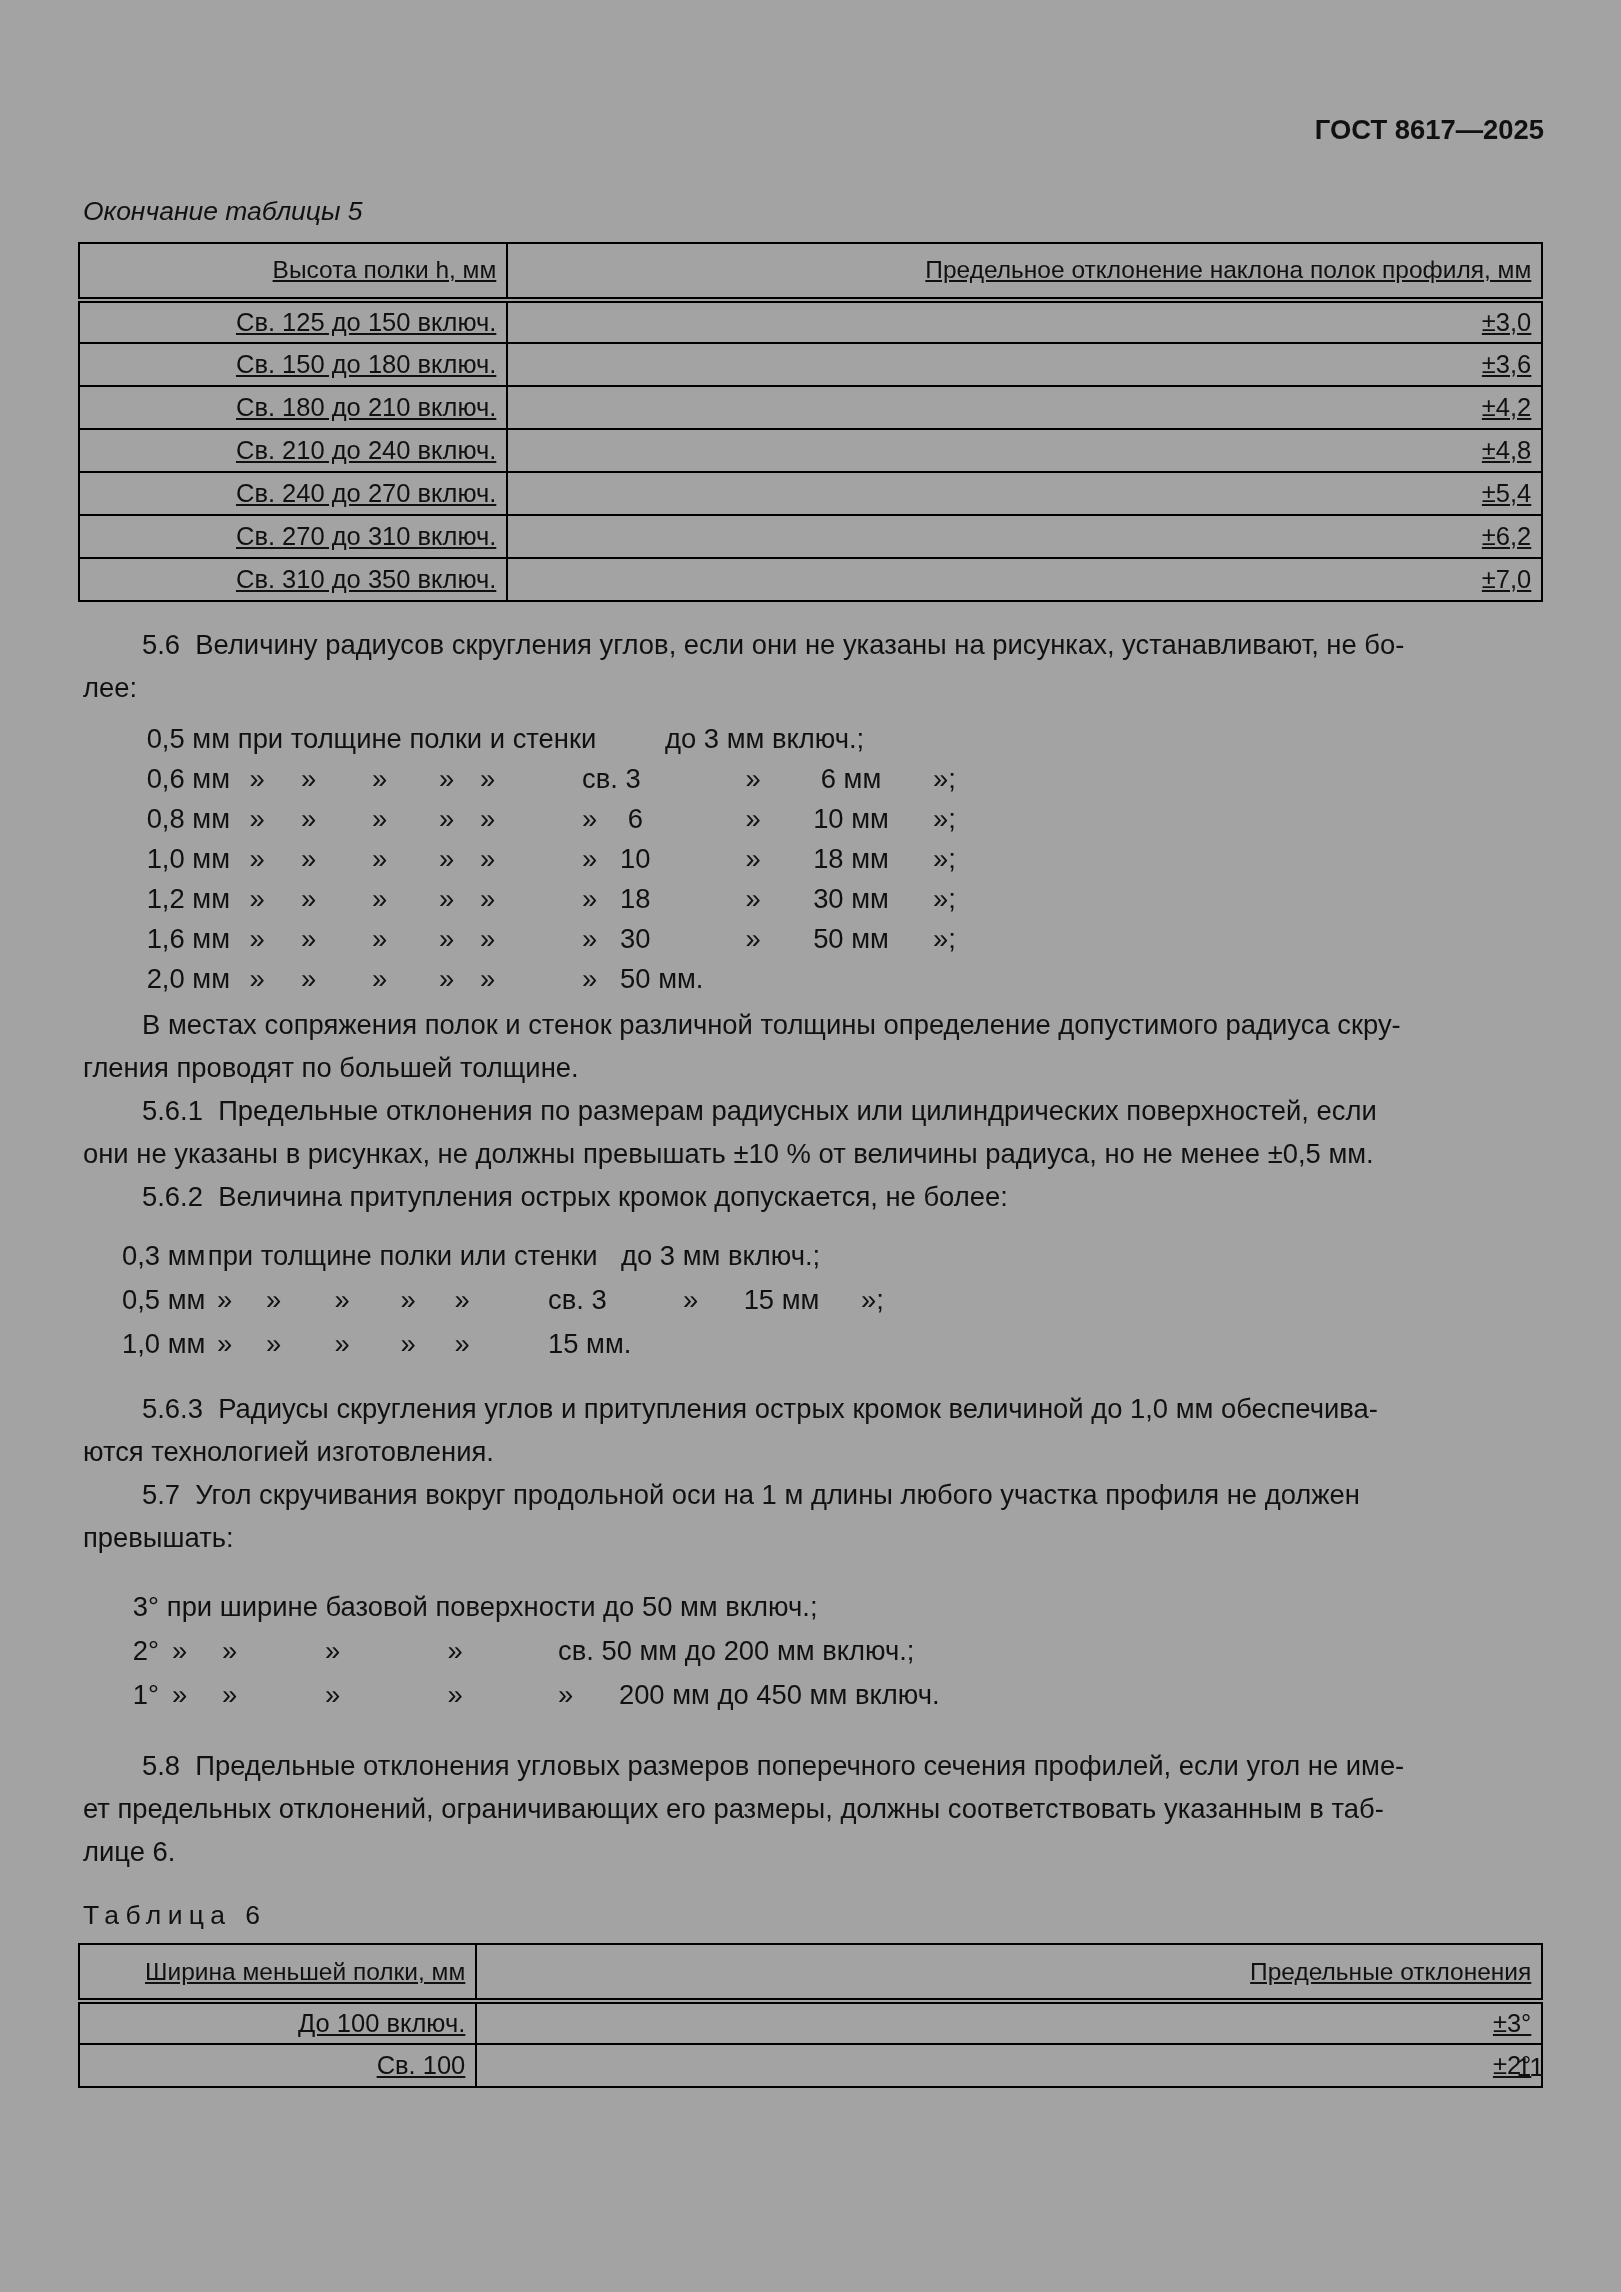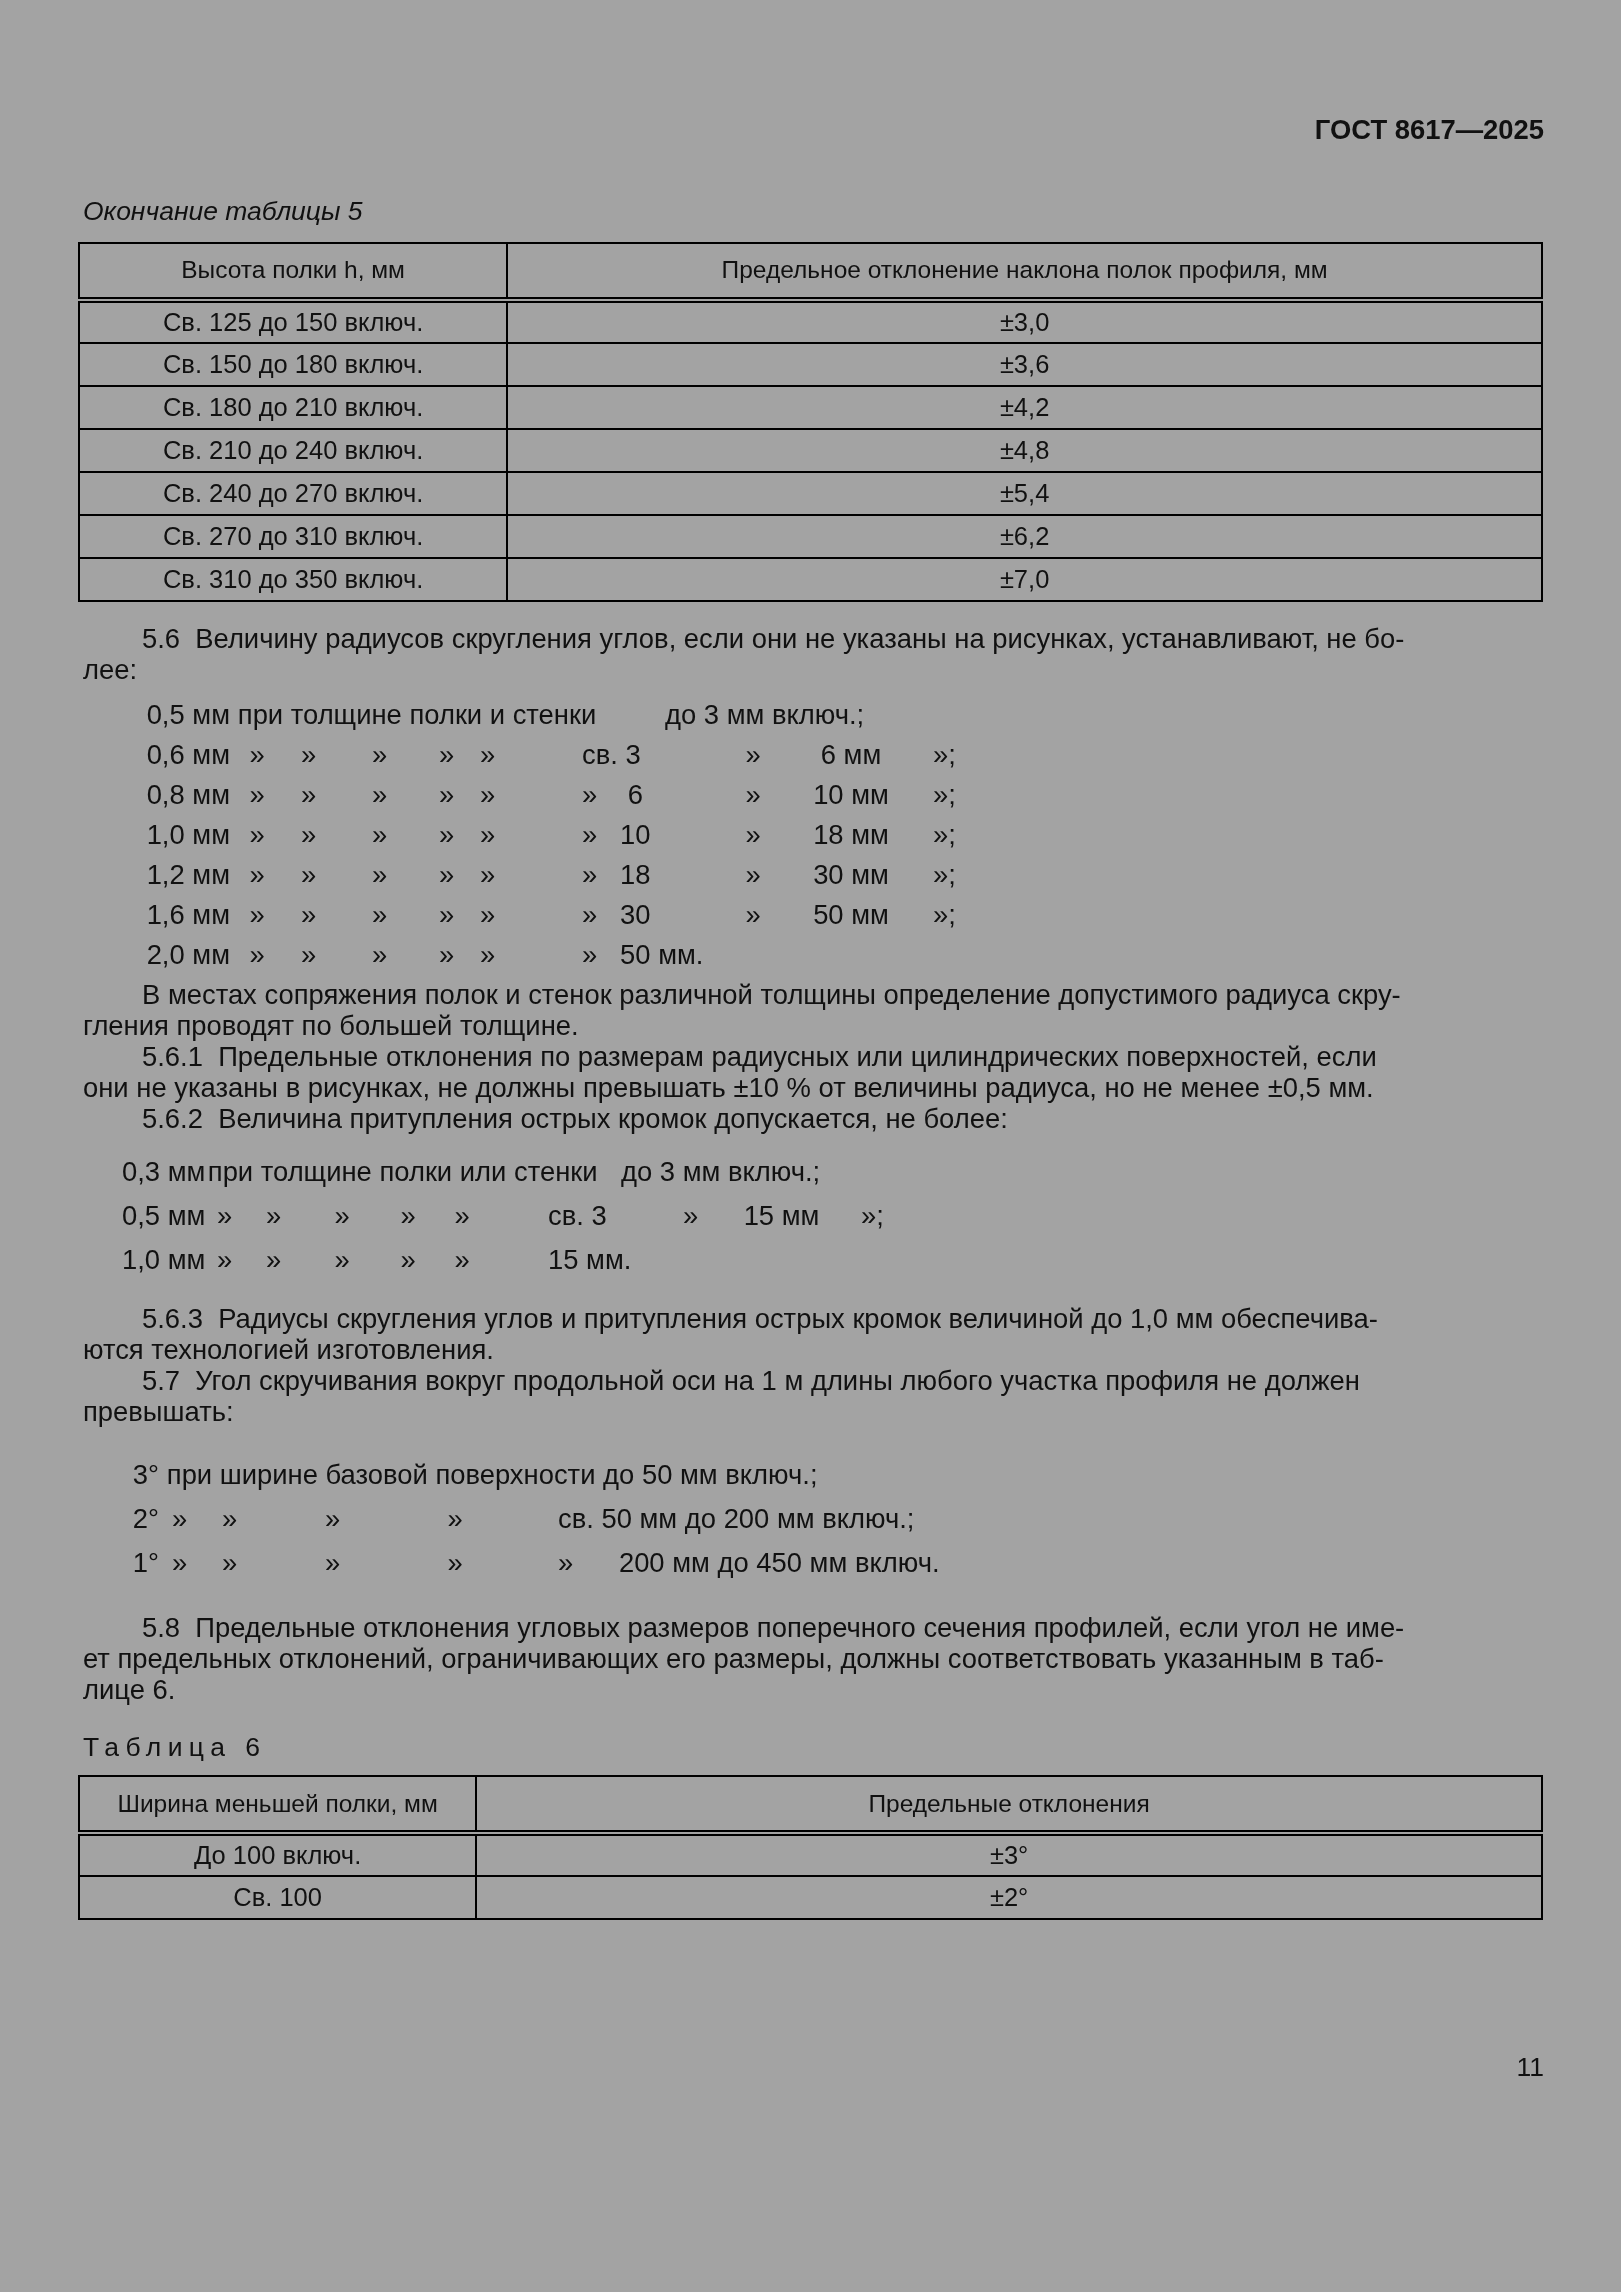--- a/index.html
+++ b/index.html
@@ -18,28 +18,28 @@
 
   .tbl-caption { font-style:italic; font-size:26.5px; line-height:33px; margin-top:49px; }
 
   table {
     border-collapse:collapse; table-layout:fixed;
     width:1465px; margin-left:-4.9px;
     border:2.9px solid #000000;
   }
   #table5 { margin-top:13.7px; }
   #table6 { margin-top:11.8px; }
-  th, td { border:2px solid #000000; text-align:center; vertical-align:middle; }
+  th, td { border:2px solid #000000; text-align:right; vertical-align:middle;text-decoration:underline; }
   th { font-weight:normal; font-size:24.5px; height:57px; padding:3.9px 9.8px; border-bottom:6.9px double #000000; }
   td { font-size:25.5px; height:43px; padding:0 9.8px; }
   col.c1-t5 { width:428px; }
   col.c1-t6 { width:397px; }
 
   .para {
-    font-size:27.4px; line-height:31px;
+    font-size:27.4px; line-height:43px;
     white-space:pre-line; text-indent:59px; text-align:left;
   }
   #p56 { margin-top:21.6px; }
   #pJunction { margin-top:3.9px; }
   #p561, #p562, #p57 { margin-top:0; }
   #p563 { margin-top:21.6px; }
   #p58 { margin-top:27.4px; }
 
   .list { font-size:27.4px; }
   .list .lrow { display:grid; align-items:center; }

